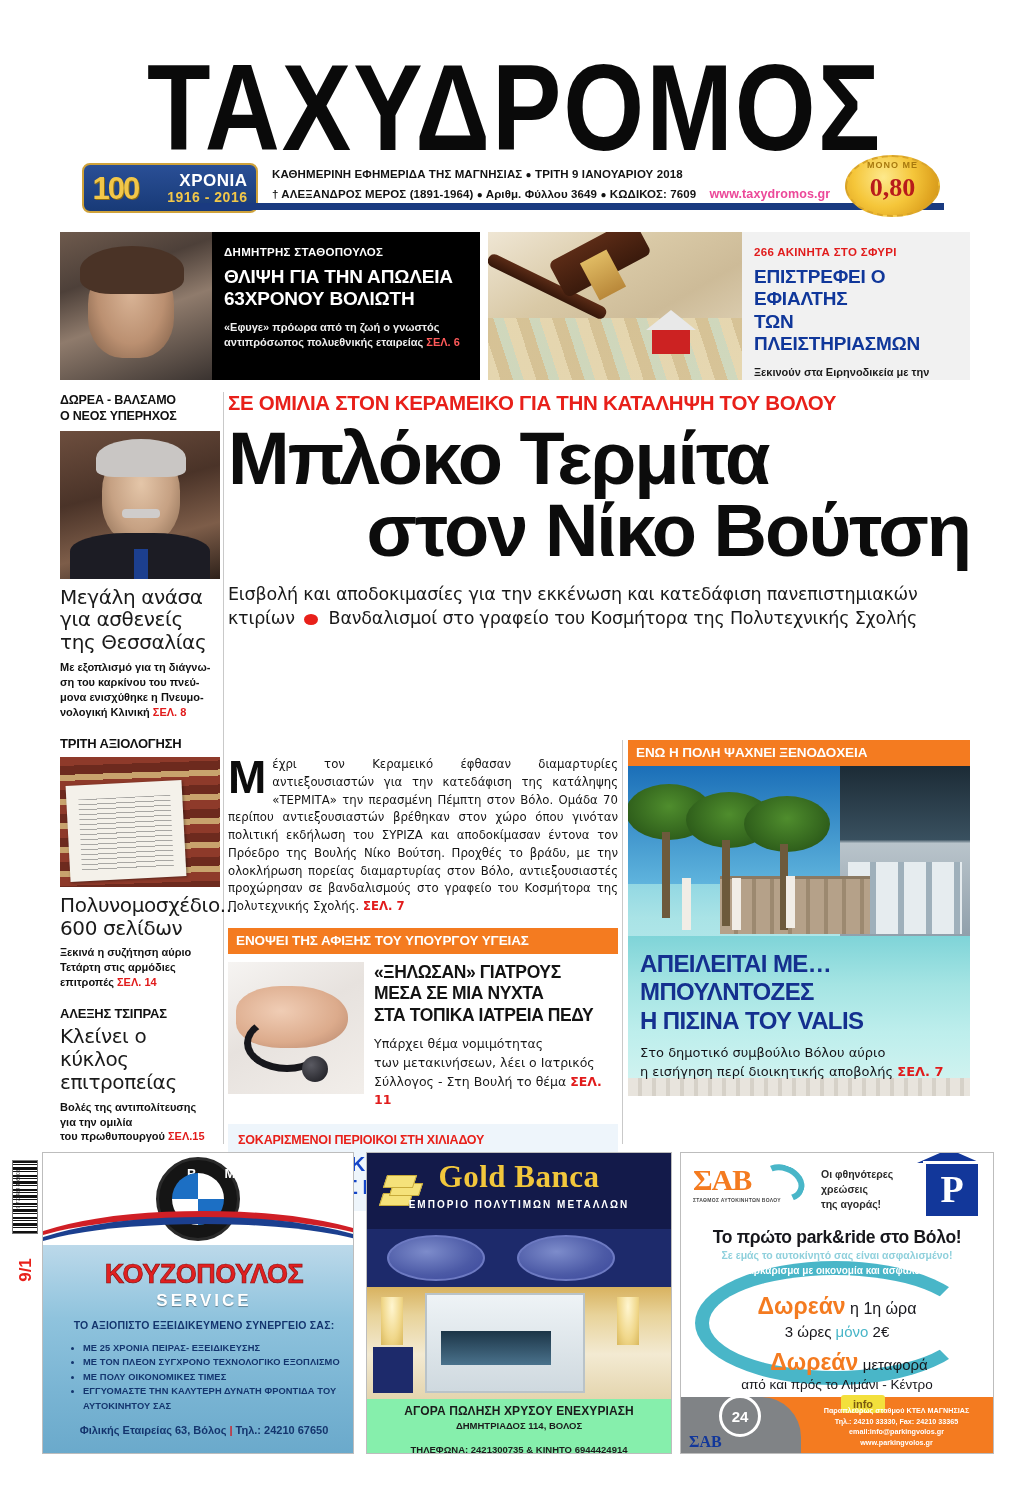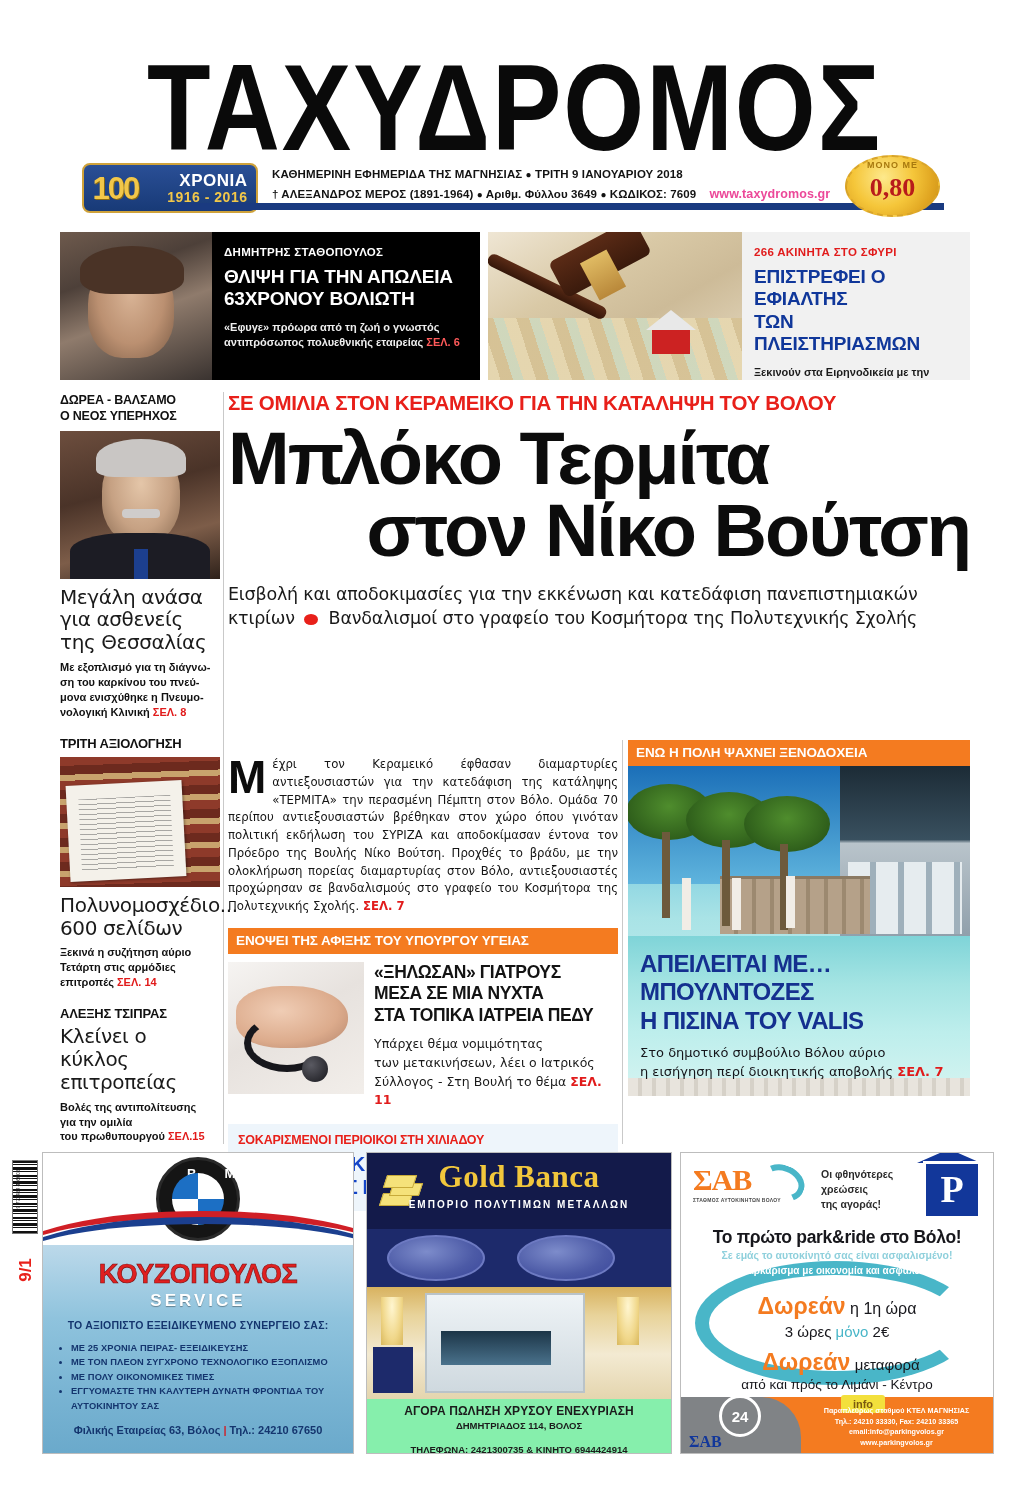--- a/index.html
+++ b/index.html
@@ -344,21 +344,21 @@
     position:absolute; left:-30px; top:58px; width:380px; height:88px;
     border-radius:50%; border-top:7px solid #d01f26; background:transparent;
   }
   .bmw-swoosh2 {
     position:absolute; left:-30px; top:64px; width:380px; height:88px;
     border-radius:50%; border-top:7px solid #1b3f8f; background:transparent;
   }
   .bmw-body {
     position:relative; height:210px;
     background: linear-gradient(#bcd9ea 0%, #8fc3dd 35%, #79b4d3 70%, #6aa9cb 100%);
-    padding:14px 12px 8px 12px;
+    padding:14px 12px 8px 24px;
   }
   .bmw-name {
     text-align:center; font-size:27px; font-weight:bold; color:#e02020;
     letter-spacing:-0.5px; -webkit-text-stroke:0.6px #7c0d0d;
   }
   .bmw-service {
     text-align:center; font-size:17px; font-weight:bold; color:#ffffff;
     letter-spacing:3px; margin-top:1px; text-shadow:0 1px 1px rgba(0,0,0,.35);
   }
   .bmw-slogan { text-align:center; font-size:10.5px; font-weight:bold; color:#14356e; margin-top:8px; letter-spacing:0.2px; }
@@ -463,21 +463,21 @@
   }
   .sav-arc-text {
     position:absolute; left:30px; top:112px; width:250px; text-align:center;
     font-size:10px; font-weight:bold; color:#ffffff;
   }
   .sav-free1 { position:absolute; left:0; top:140px; width:100%; text-align:center; }
   .sav-free1 b { font-size:23px; font-weight:bold; color:#f47b20; }
   .sav-free1 span { font-size:16px; color:#17171c; }
   .sav-line2 { position:absolute; left:0; top:170px; width:100%; text-align:center; font-size:15px; color:#17171c; }
   .sav-line2 em { font-style:normal; color:#49b6c8; }
-  .sav-free2 { position:absolute; left:4px; top:196px; width:100%; text-align:center; }
+  .sav-free2 { position:absolute; left:12px; top:196px; width:100%; text-align:center; }
   .sav-free2 b { font-size:23px; font-weight:bold; color:#f47b20; }
   .sav-free2 span { font-size:15px; color:#17171c; }
   .sav-line3 { position:absolute; left:0; top:224px; width:100%; text-align:center; font-size:13.5px; color:#17171c; }
   .sav-line4 { position:absolute; left:0; top:242px; width:100%; text-align:center; font-size:13.5px; color:#17171c; }
   .sav-footer {
     position:absolute; left:0; bottom:0; width:100%; height:56px; background:#f47b20;
   }
   .sav-footer-grey {
     position:absolute; left:0; bottom:0; width:120px; height:56px; background:#808386;
     border-radius:0 40px 0 0;

